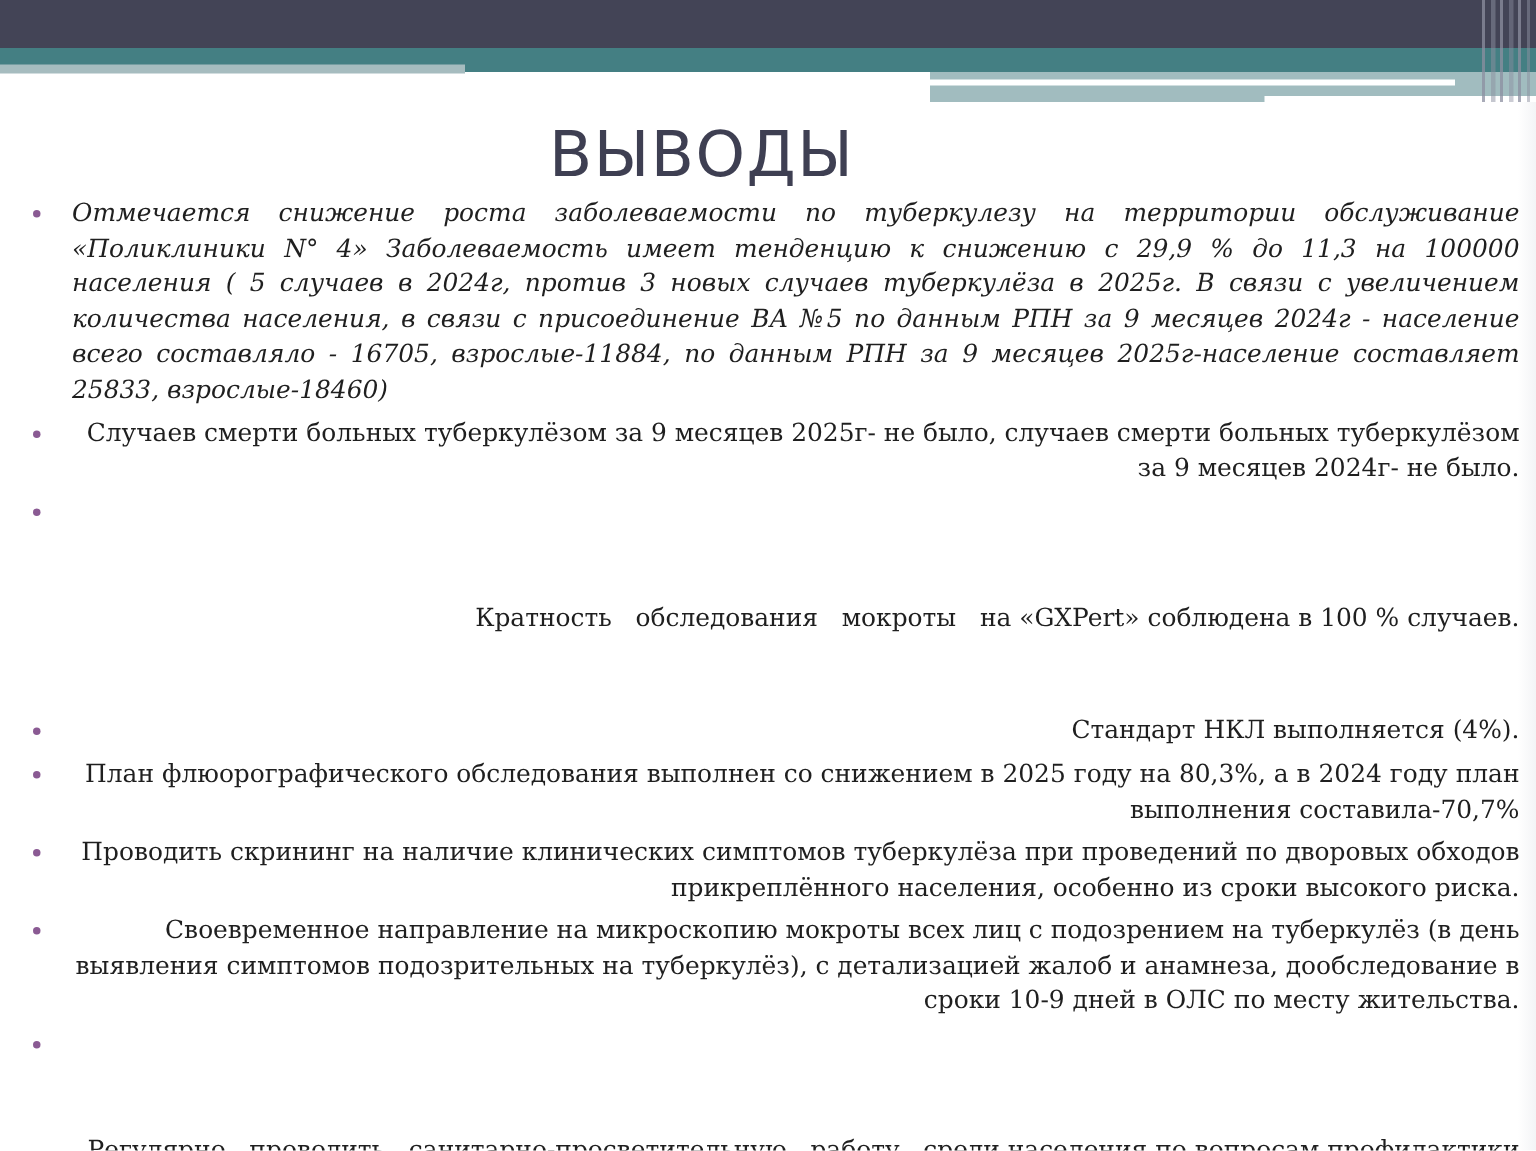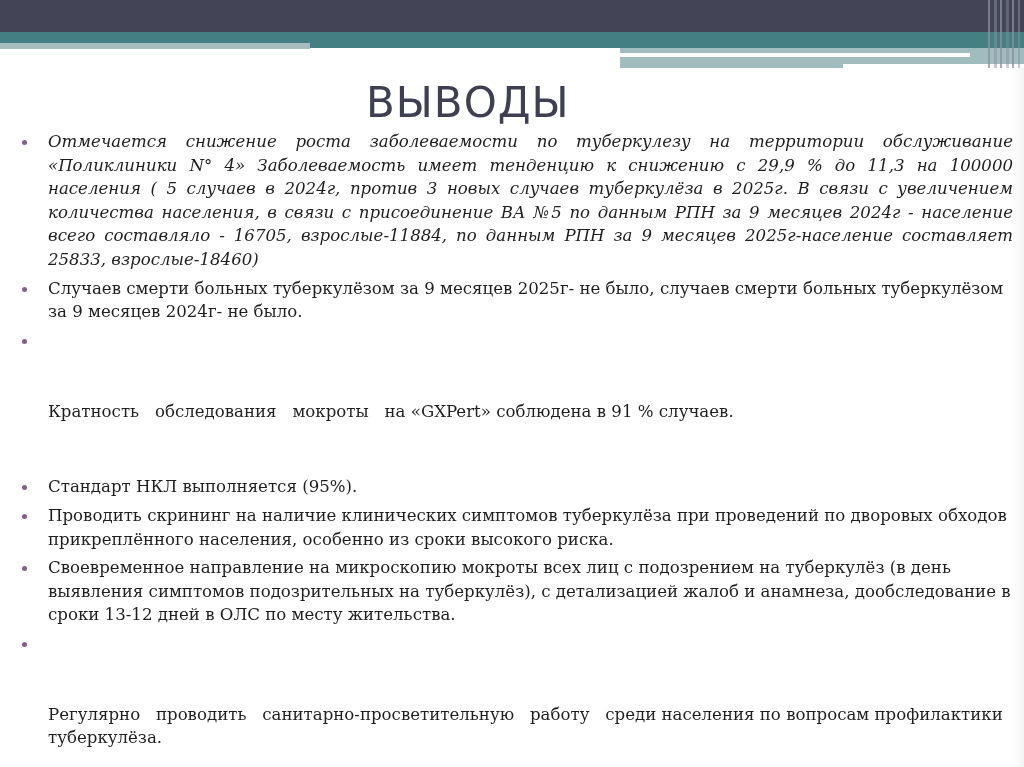--- a/index.html
+++ b/index.html
@@ -97,21 +97,21 @@
       padding: 0;
       list-style: none;
     }
     .bullet {
       position: relative;
       padding-left: 30px;
       margin-bottom: 5px;
       font-size: 16.6px;
       line-height: 23.6px;
       color: #1f1f1f;
-      text-align: left;
+      text-align: right;
     }
     .bullet.justify {
       text-align: justify;
       text-align-last: left;
       font-style: italic;
     }
     .bullet-dot {
       position: absolute;
       left: 4px;
       top: 10px;
@@ -152,33 +152,37 @@
     <li class="bullet justify">
       <span class="bullet-dot"></span>
       <span class="bullet-text">Отмечается снижение роста заболеваемости по туберкулезу на территории обслуживание «Поликлиники N° 4» Заболеваемость имеет тенденцию к снижению с 29,9 % до 11,3 на 100000 населения ( 5 случаев в 2024г, против 3 новых случаев туберкулёза в 2025г. В связи с увеличением количества населения, в связи с присоединение ВА №5 по данным РПН за 9 месяцев 2024г - население всего составляло - 16705, взрослые-11884, по данным РПН за 9 месяцев 2025г-население составляет 25833, взрослые-18460)</span>
     </li>
     <li class="bullet">
       <span class="bullet-dot"></span>
       <span class="bullet-text">Случаев смерти больных туберкулёзом за 9 месяцев 2025г- не было, случаев смерти больных туберкулёзом за 9 месяцев 2024г- не было.</span>
     </li>
     <li class="bullet" style="white-space: pre-wrap;">
       <span class="bullet-dot"></span>
-      <span class="bullet-text">Кратность   обследования   мокроты   на «GXPert» соблюдена в 91 % случаев.</span>
+      <span class="bullet-text">Кратность   обследования   мокроты   на «GXPert» соблюдена в 100 % случаев.</span>
     </li>
     <li class="bullet">
       <span class="bullet-dot"></span>
-      <span class="bullet-text">Стандарт НКЛ выполняется (95%).</span>
+      <span class="bullet-text">Стандарт НКЛ выполняется (4%).</span>
+    </li>
+    <li class="bullet">
+      <span class="bullet-dot"></span>
+      <span class="bullet-text">План флюорографического обследования выполнен со снижением в 2025 году на 80,3%, а в 2024 году план выполнения составила-70,7%</span>
     </li>
     <li class="bullet">
       <span class="bullet-dot"></span>
       <span class="bullet-text">Проводить скрининг на наличие клинических симптомов туберкулёза при проведений по дворовых обходов прикреплённого населения, особенно из сроки высокого риска.</span>
     </li>
     <li class="bullet">
       <span class="bullet-dot"></span>
-      <span class="bullet-text">Своевременное направление на микроскопию мокроты всех лиц с подозрением на туберкулёз (в день выявления симптомов подозрительных на туберкулёз), с детализацией жалоб и анамнеза, дообследование в сроки 13-12 дней в ОЛС по месту жительства.</span>
+      <span class="bullet-text">Своевременное направление на микроскопию мокроты всех лиц с подозрением на туберкулёз (в день выявления симптомов подозрительных на туберкулёз), с детализацией жалоб и анамнеза, дообследование в сроки 10-9 дней в ОЛС по месту жительства.</span>
     </li>
     <li class="bullet" style="white-space: pre-wrap;">
       <span class="bullet-dot"></span>
       <span class="bullet-text">Регулярно   проводить   санитарно-просветительную   работу   среди населения по вопросам профилактики туберкулёза.</span>
     </li>
   </ul>
 
 </div>
 
 </body></html>

